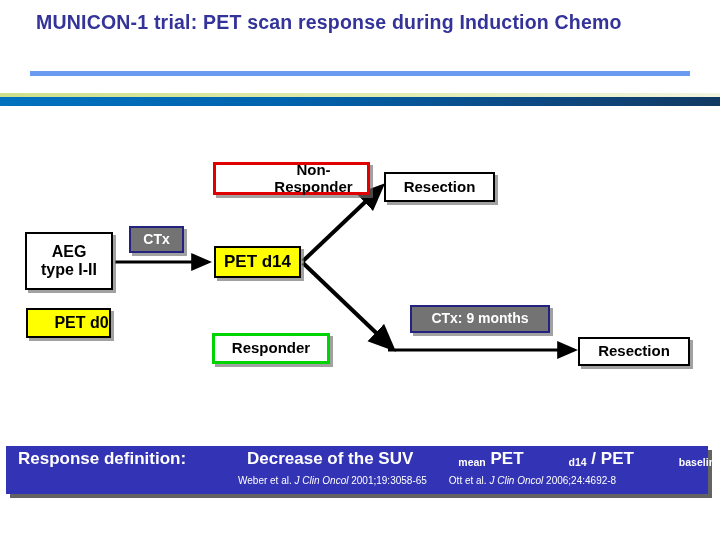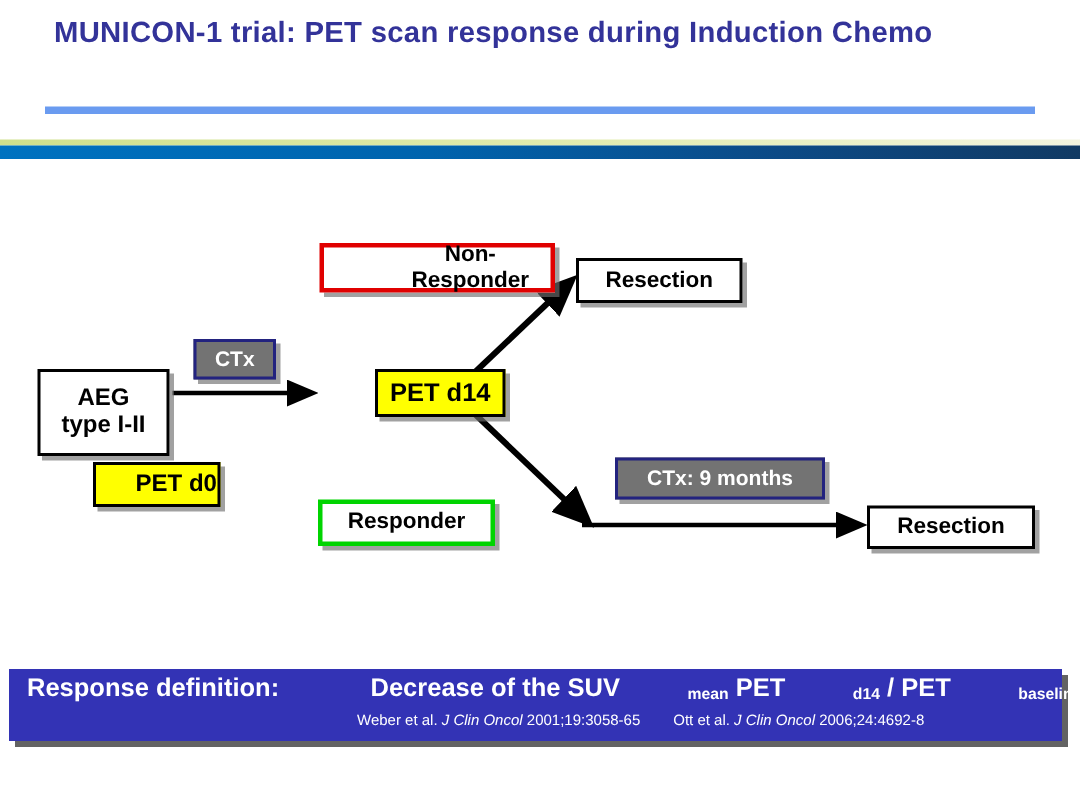--- a/index.html
+++ b/index.html
@@ -67,30 +67,30 @@
     align-items: center;
     justify-content: center;
     text-align: center;
     background: #ffffff;
     border: 2px solid #000000;
     color: #000000;
     font-weight: bold;
     box-shadow: 3px 3px 0 rgba(110,110,110,0.65);
     line-height: 1.1;
   }
-  .box.yellow { background: #ffff00; margin-left: 36px; }
+  .box.yellow { background: #ffff00; }
   .box.blue {
     background: #737373;
     color: #ffffff;
     border: 2px solid #23237f;
   }
   .box.red-border   { border: 3px solid #e00000; }
   .box.green-border { border: 3px solid #00d400; }
 
-  #box-aeg        { left: 25px;  top: 232px; width: 88px;  height: 58px;  font-size: 16px; margin-top: 14px; }
+  #box-aeg        { left: 25px;  top: 232px; width: 88px;  height: 58px;  font-size: 16px; }
   #box-petd0      { left: 26px;  top: 308px; width: 85px;  height: 30px;  font-size: 16px; padding-left: 26px; }
   #box-ctx        { left: 129px; top: 226px; width: 55px;  height: 27px;  font-size: 14px; }
   #box-nonresp    { left: 213px; top: 162px; width: 157px; height: 33px;  font-size: 15px; padding-left: 44px; }
   #box-resection1 { left: 384px; top: 172px; width: 111px; height: 30px;  font-size: 15px; }
   #box-petd14     { left: 214px; top: 246px; width: 87px;  height: 32px;  font-size: 17px; }
   #box-ctx3m      { left: 410px; top: 305px; width: 140px; height: 28px;  font-size: 14px; }
   #box-responder  { left: 212px; top: 333px; width: 118px; height: 31px;  font-size: 15px; }
   #box-resection2 { left: 578px; top: 337px; width: 112px; height: 29px;  font-size: 15px; }
 
   

